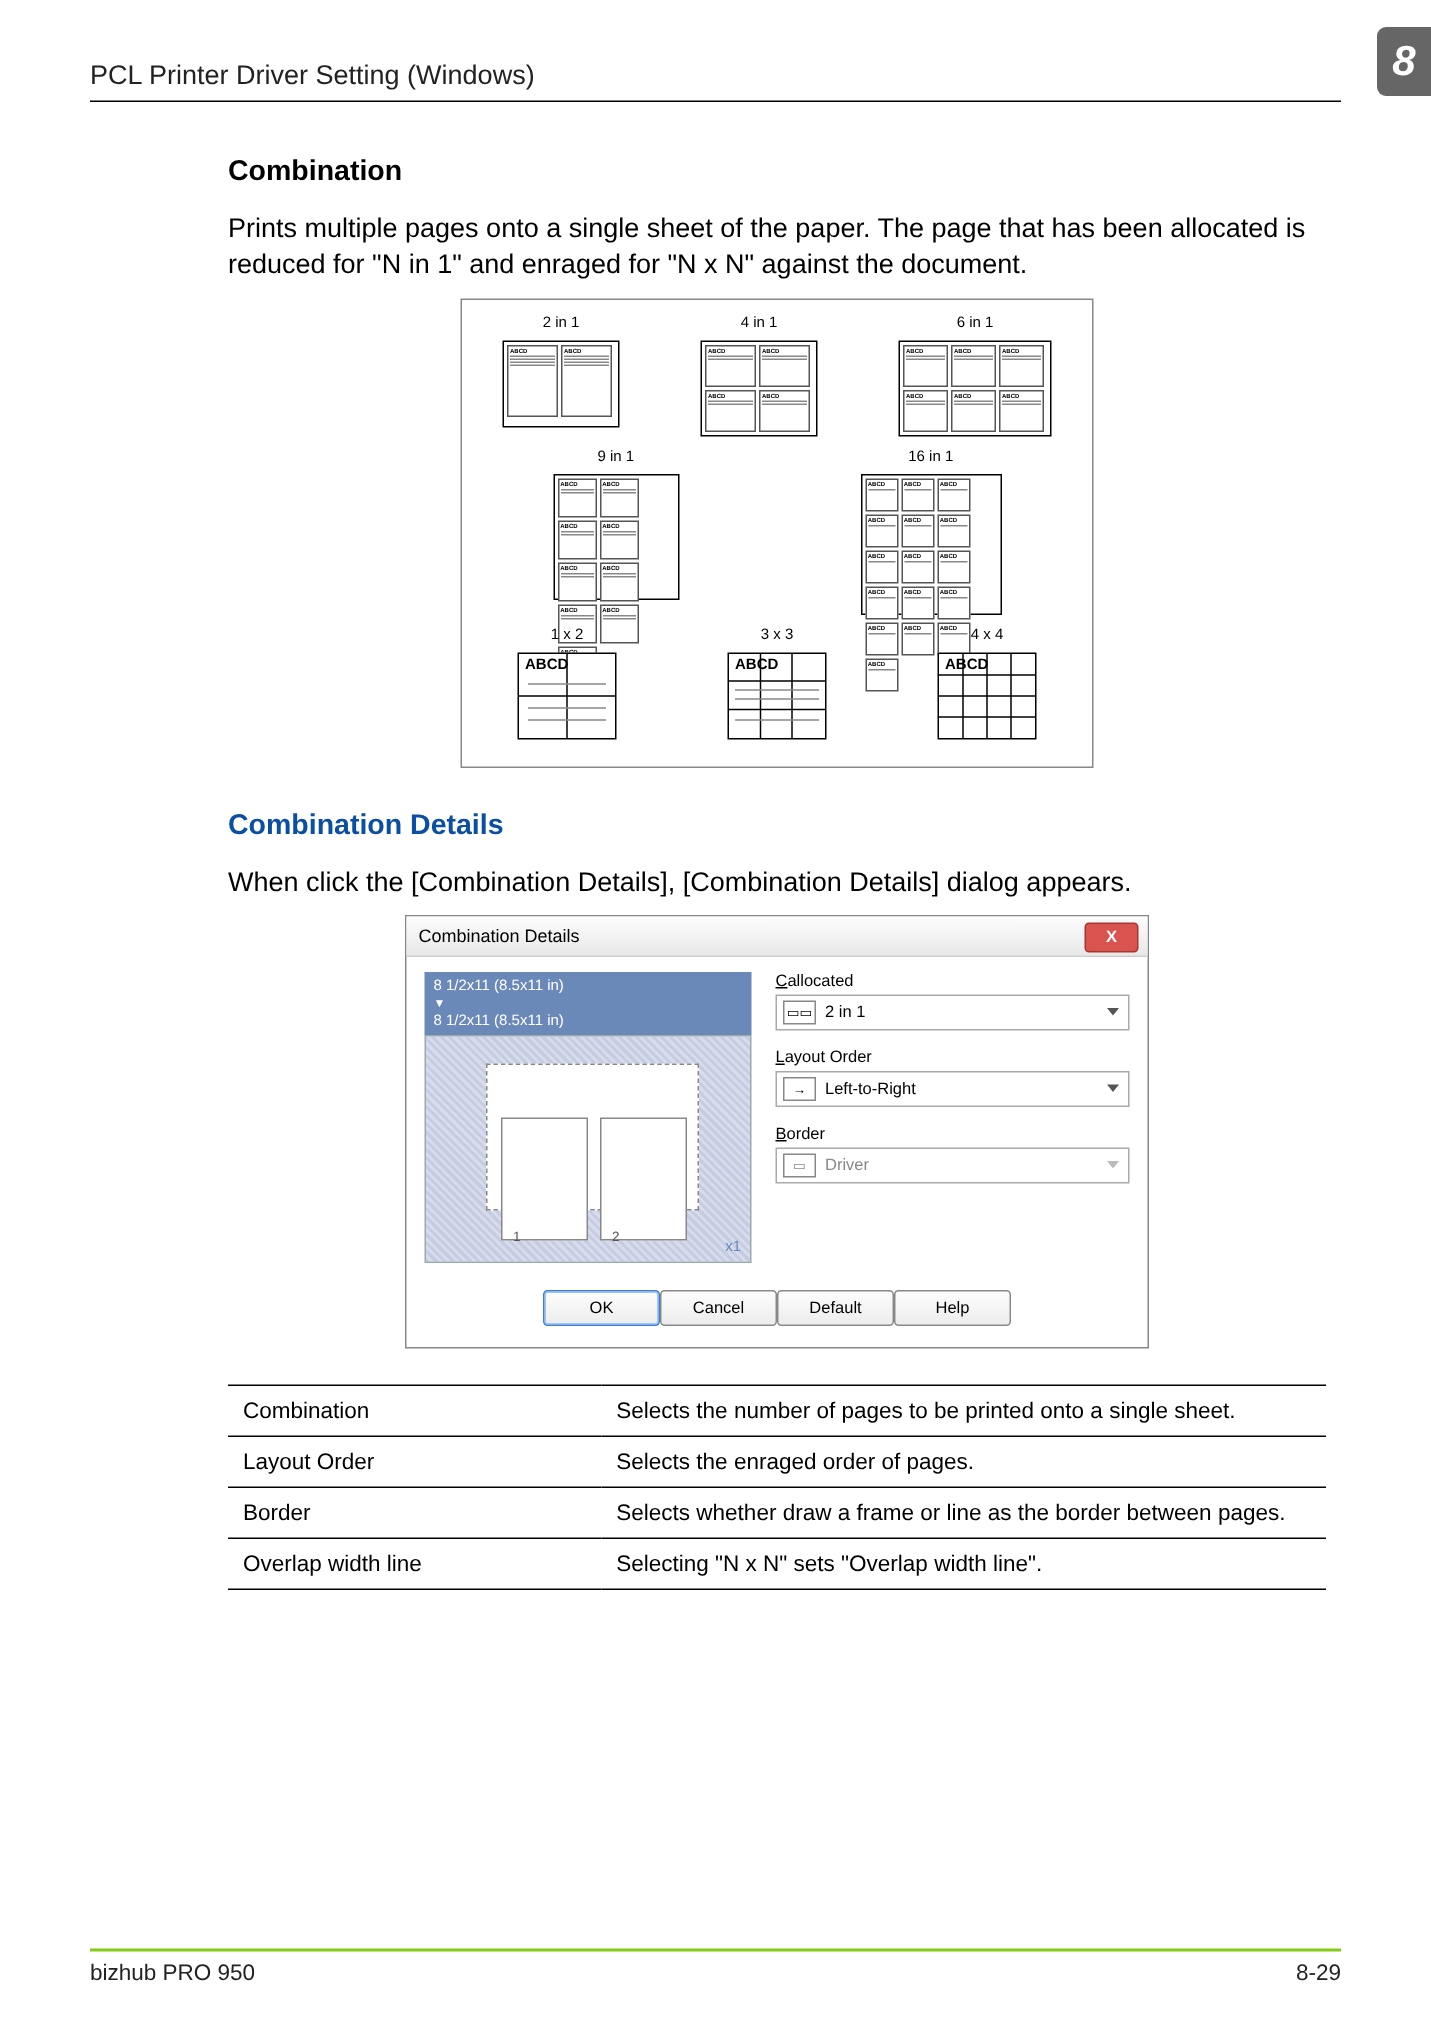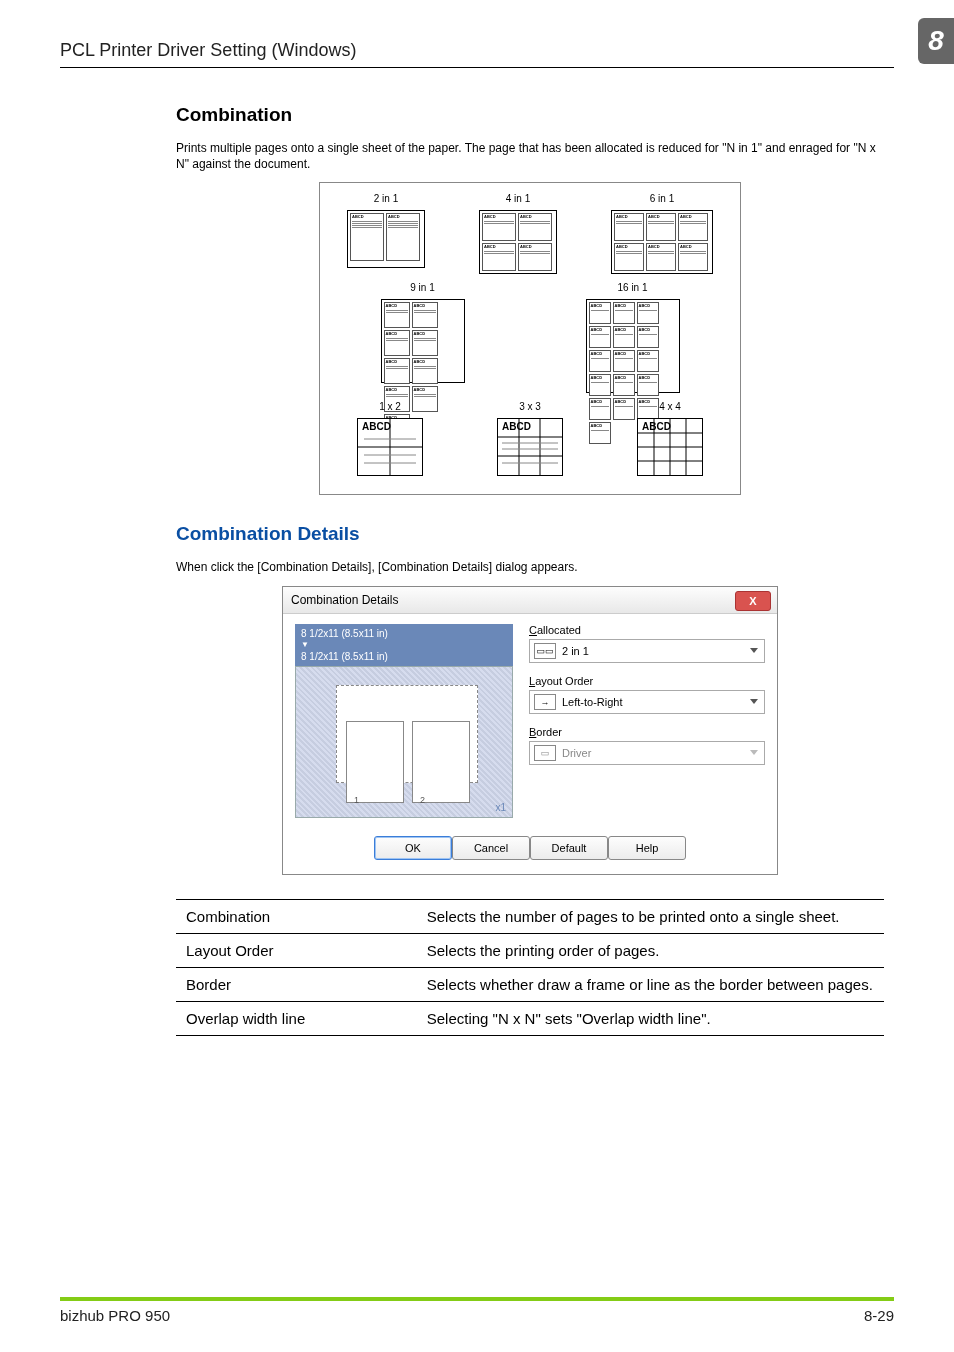--- a/index.html
+++ b/index.html
@@ -1,24 +1,24 @@
 <!DOCTYPE html>
 <html><head>
 <meta charset="utf-8">
 <style>
 html,body{margin:0;padding:0;font-family:Arial,Helvetica,sans-serif;color:#000;background:#fff}
 .page{width:954px;height:1352px;position:relative;box-sizing:border-box;padding:40px 60px 30px 60px}
 .tab{position:absolute;right:0;top:18px;width:36px;height:46px;background:#666;border-top-left-radius:6px;border-bottom-left-radius:6px;display:flex;align-items:center;justify-content:center}
 .tab span{color:#fff;font-size:28px;font-weight:bold;font-style:italic}
 .hdr{display:flex;align-items:flex-end;border-bottom:1px solid #000;padding-bottom:6px;margin-bottom:36px}
 .hdr-title{font-size:18px;color:#222}
-.sec-indent{margin-left:116px;margin-right:10px}
+.sec-indent{margin-left:92px;margin-right:10px}
 .h-combo{font-weight:bold;font-size:19px;margin-bottom:14px}
 .h-combo-det{font-weight:bold;font-size:19px;color:#0a4fa3;margin-top:28px;margin-bottom:14px}
-.body-text{font-size:12px;line-height:1.35;margin-bottom:10px}
+.body-text{font-size:18px;line-height:1.35;margin-bottom:10px}
 
 .illus{margin:10px auto 0 auto;width:420px;border:1px solid #888;background:#fff;padding:10px 0}
 .illus-row{display:flex;justify-content:space-around;margin-bottom:8px}
 .illus-cell{display:flex;flex-direction:column;align-items:center;gap:6px}
 .illus-lbl{font-size:10px}
 .mini-sheet{border:1px solid #000;background:#fff;display:flex;flex-wrap:wrap;align-content:flex-start;justify-content:flex-start;padding:2px;gap:2px}
 .mini-sheet.w2{width:72px;height:52px}
 .mini-sheet.w3{width:96px;height:52px}
 .mini-sheet.sq{width:78px;height:78px}
 .mini-sheet.sq4{width:88px;height:88px}
@@ -51,21 +51,21 @@
 .combo-box .ic{width:20px;height:14px;border:1px solid #888;margin-right:6px;display:inline-flex;align-items:center;justify-content:center;font-size:9px}
 .combo-box .caret{position:absolute;right:6px;top:8px;width:0;height:0;border-left:4px solid transparent;border-right:4px solid transparent;border-top:5px solid #555}
 .dlg-btns{display:flex;justify-content:center;padding:10px 0 14px 0;border-top:0}
 .dlg-btn{min-width:76px;height:22px;border:1px solid #888;background:linear-gradient(#fdfdfd,#ececec);font-size:11px;border-radius:3px;display:flex;align-items:center;justify-content:center}
 .dlg-btn.primary{border:1px solid #3b7dd8;box-shadow:0 0 0 1px #9ec4f3 inset}
 
 table.defs{width:100%;border-collapse:collapse;margin-top:6px}
 table.defs td{border-top:1px solid #000;border-bottom:1px solid #000;padding:8px 10px;font-size:15px;vertical-align:top}
 table.defs td:first-child{width:34%}
 
-.ftr{position:absolute;left:60px;right:60px;bottom:28px;border-top:4px solid #84cc16;padding-top:6px;display:flex;justify-content:space-between;font-size:15px;color:#222}
+.ftr{position:absolute;left:60px;right:60px;bottom:28px;border-top:2px solid #84cc16;padding-top:6px;display:flex;justify-content:space-between;font-size:15px;color:#222}
 </style>
 </head>
 <body>
 
 <div class="page">
 
   <div class="tab">
       <span>8</span>
     </div>
 
@@ -391,21 +391,21 @@
     </div>
 
     <table class="defs">
       <tbody>
         <tr>
             <td>Combination</td>
             <td>Selects the number of pages to be printed onto a single sheet.</td>
           </tr>
         <tr>
             <td>Layout Order</td>
-            <td>Selects the printing order of pages.</td>
+            <td>Selects the enraged order of pages.</td>
           </tr>
         <tr>
             <td>Border</td>
             <td>Selects whether draw a frame or line as the border between pages.</td>
           </tr>
         <tr>
             <td>Overlap width line</td>
             <td>Selecting "N x N" sets "Overlap width line".</td>
           </tr>
       </tbody>

